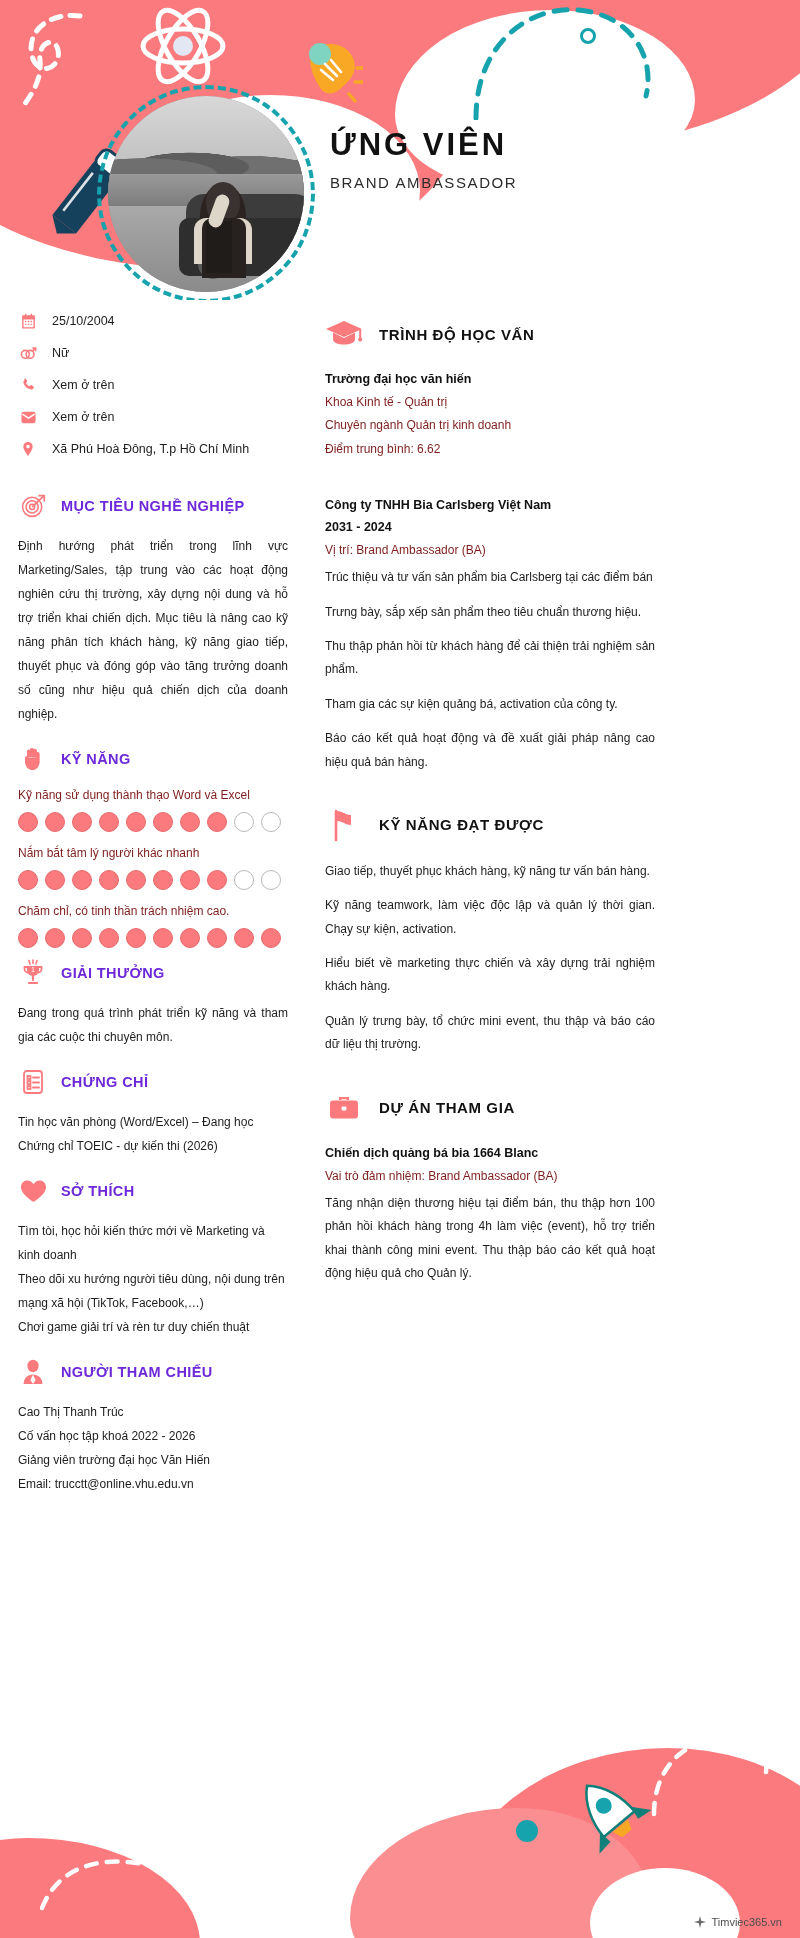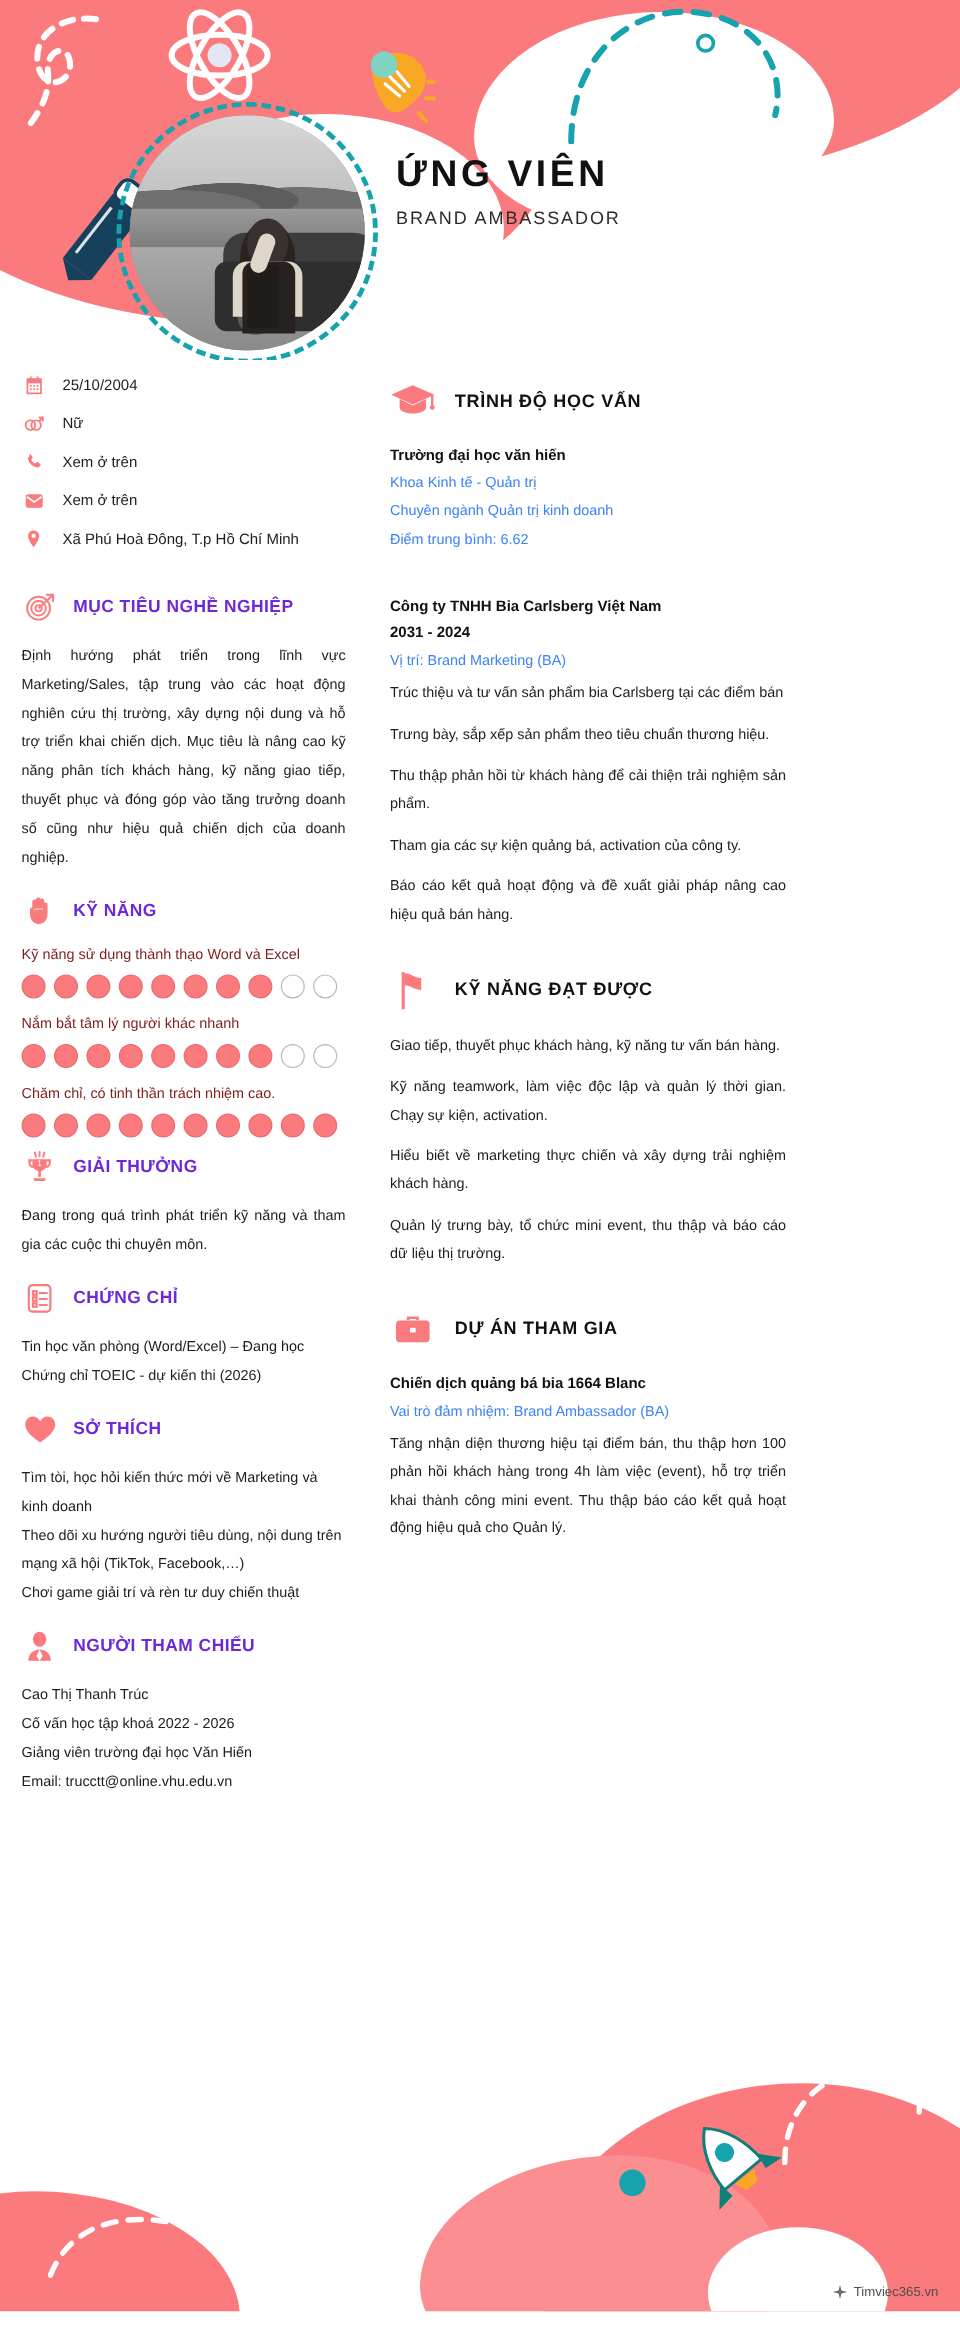--- a/index.html
+++ b/index.html
@@ -120,26 +120,26 @@
 
   
   .skill-label { font-size:12px; color:#7f1d1d; margin:14px 0 10px 0; }
   .dots { display:flex; gap:7px; }
   .dot { width:20px; height:20px; border-radius:50%; }
   .dot.on  { background:#fa7a7d; border:1px solid #e96a6d; }
   .dot.off { background:#fff; border:1px solid #b9b9b9; }
 
   
   .item-title { font-size:12.5px; font-weight:700; color:#111; line-height:1.75; }
-  .item-line  { font-size:12px; color:#3b82f6; line-height:1.95; }
+  .item-line  { font-size:12px; color:#7f1d1d; line-height:1.95; }
   .item-para  { font-size:12px; color:#1d1d1d; line-height:1.95; text-align:justify; margin-top:11px; }
   .gap-r { height:34px; }
 
   
-  .footer-decor { position:absolute; left:0; bottom:12px; width:800px; height:260px; overflow:hidden; }
+  .footer-decor { position:absolute; left:0; bottom:0; width:800px; height:260px; overflow:hidden; }
   .f-blob-1 {
     position:absolute; right:-70px; bottom:-110px;
     width:420px; height:300px; background:#fa7a7d;
     border-radius:52% 48% 44% 56% / 56% 52% 48% 44%;
   }
   .f-blob-2 {
     position:absolute; right:150px; bottom:-60px;
     width:300px; height:190px; background:#fb8e90;
     border-radius:56% 44% 50% 50% / 58% 50% 50% 42%;
   }
@@ -421,21 +421,21 @@
     </div>
     <div class="item-title">Trường đại học văn hiến</div>
     <div class="item-line">Khoa Kinh tế - Quản trị</div>
     <div class="item-line">Chuyên ngành Quản trị kinh doanh</div>
     <div class="item-line">Điểm trung bình: 6.62</div>
 
     <div class="gap-r"></div>
 
     <div class="item-title">Công ty TNHH Bia Carlsberg Việt Nam</div>
     <div class="item-title">2031 - 2024</div>
-    <div class="item-line">Vị trí: Brand Marketing (BA)</div>
+    <div class="item-line">Vị trí: Brand Ambassador (BA)</div>
     <div class="item-para" style="margin-top:4px">Trúc thiệu và tư vấn sản phẩm bia Carlsberg tại các điểm bán</div>
     <div class="item-para">Trưng bày, sắp xếp sản phẩm theo tiêu chuẩn thương hiệu.</div>
     <div class="item-para">Thu thập phản hồi từ khách hàng để cải thiện trải nghiệm sản phẩm.</div>
     <div class="item-para">Tham gia các sự kiện quảng bá, activation của công ty.</div>
     <div class="item-para">Báo cáo kết quả hoạt động và đề xuất giải pháp nâng cao hiệu quả bán hàng.</div>
 
     <div class="gap-r"></div>
 
     <div class="sec-head-r">
       <span class="s-ico">

